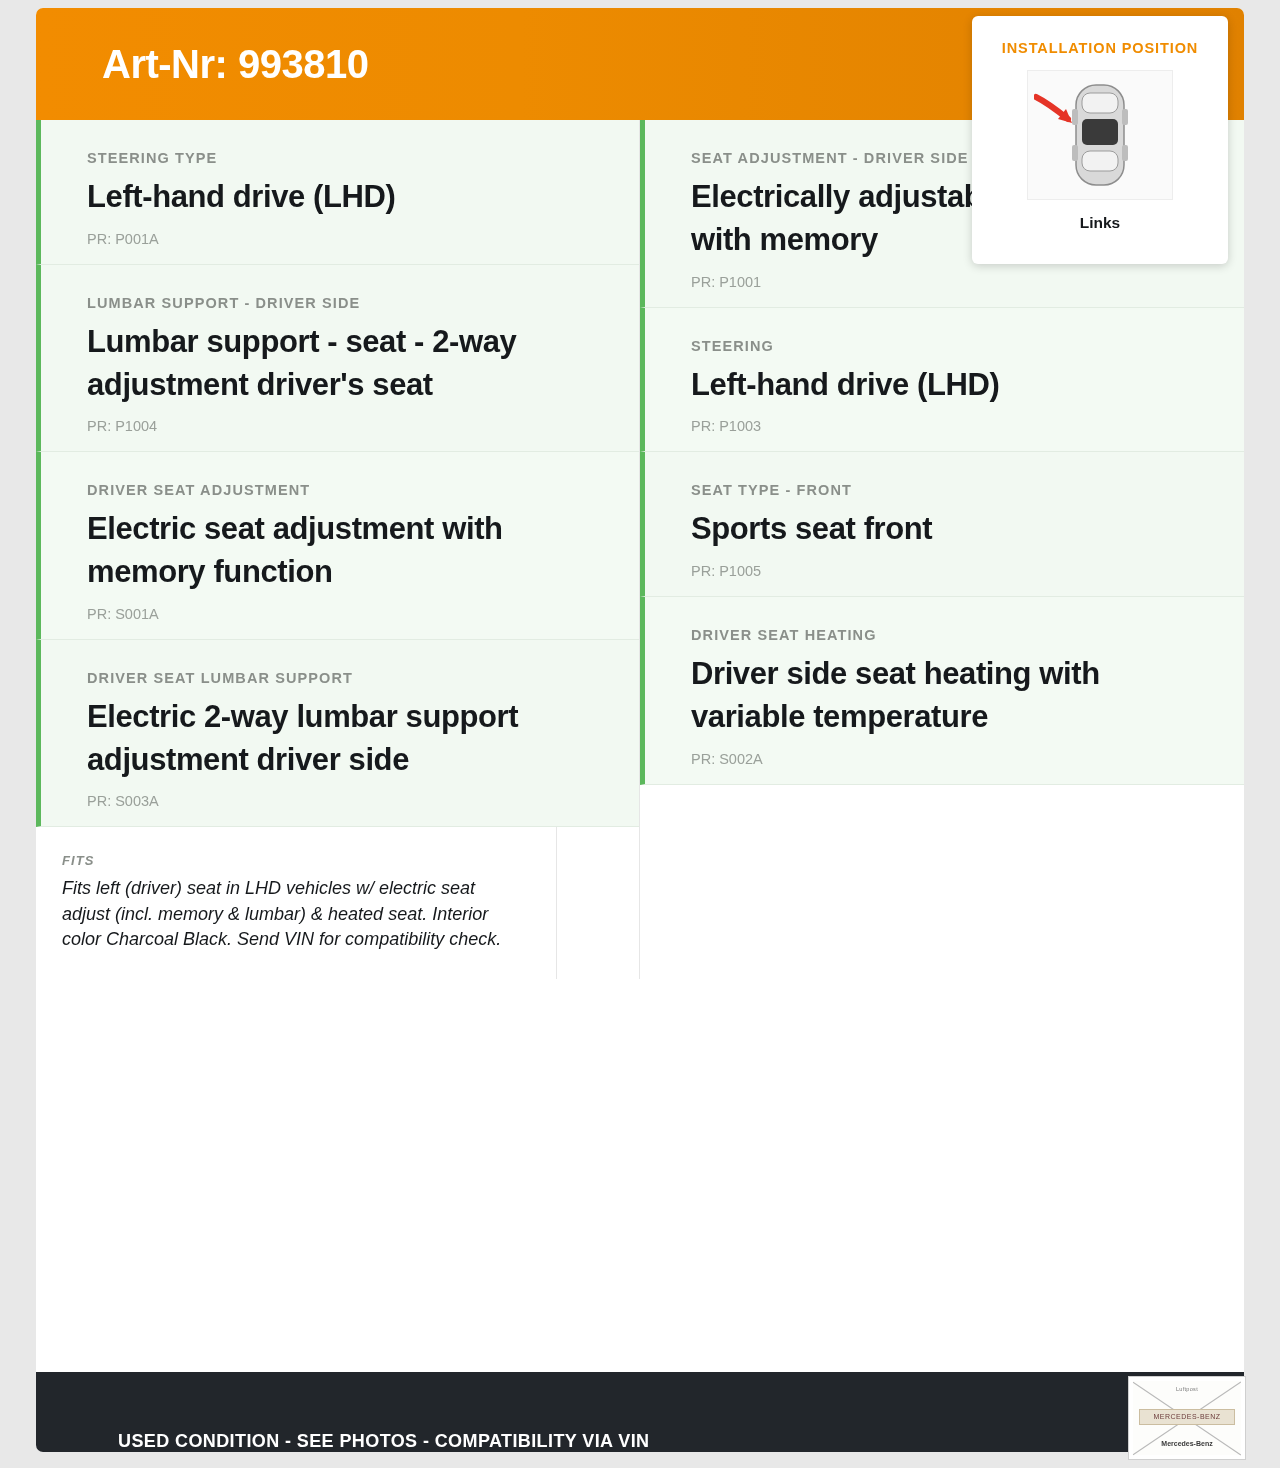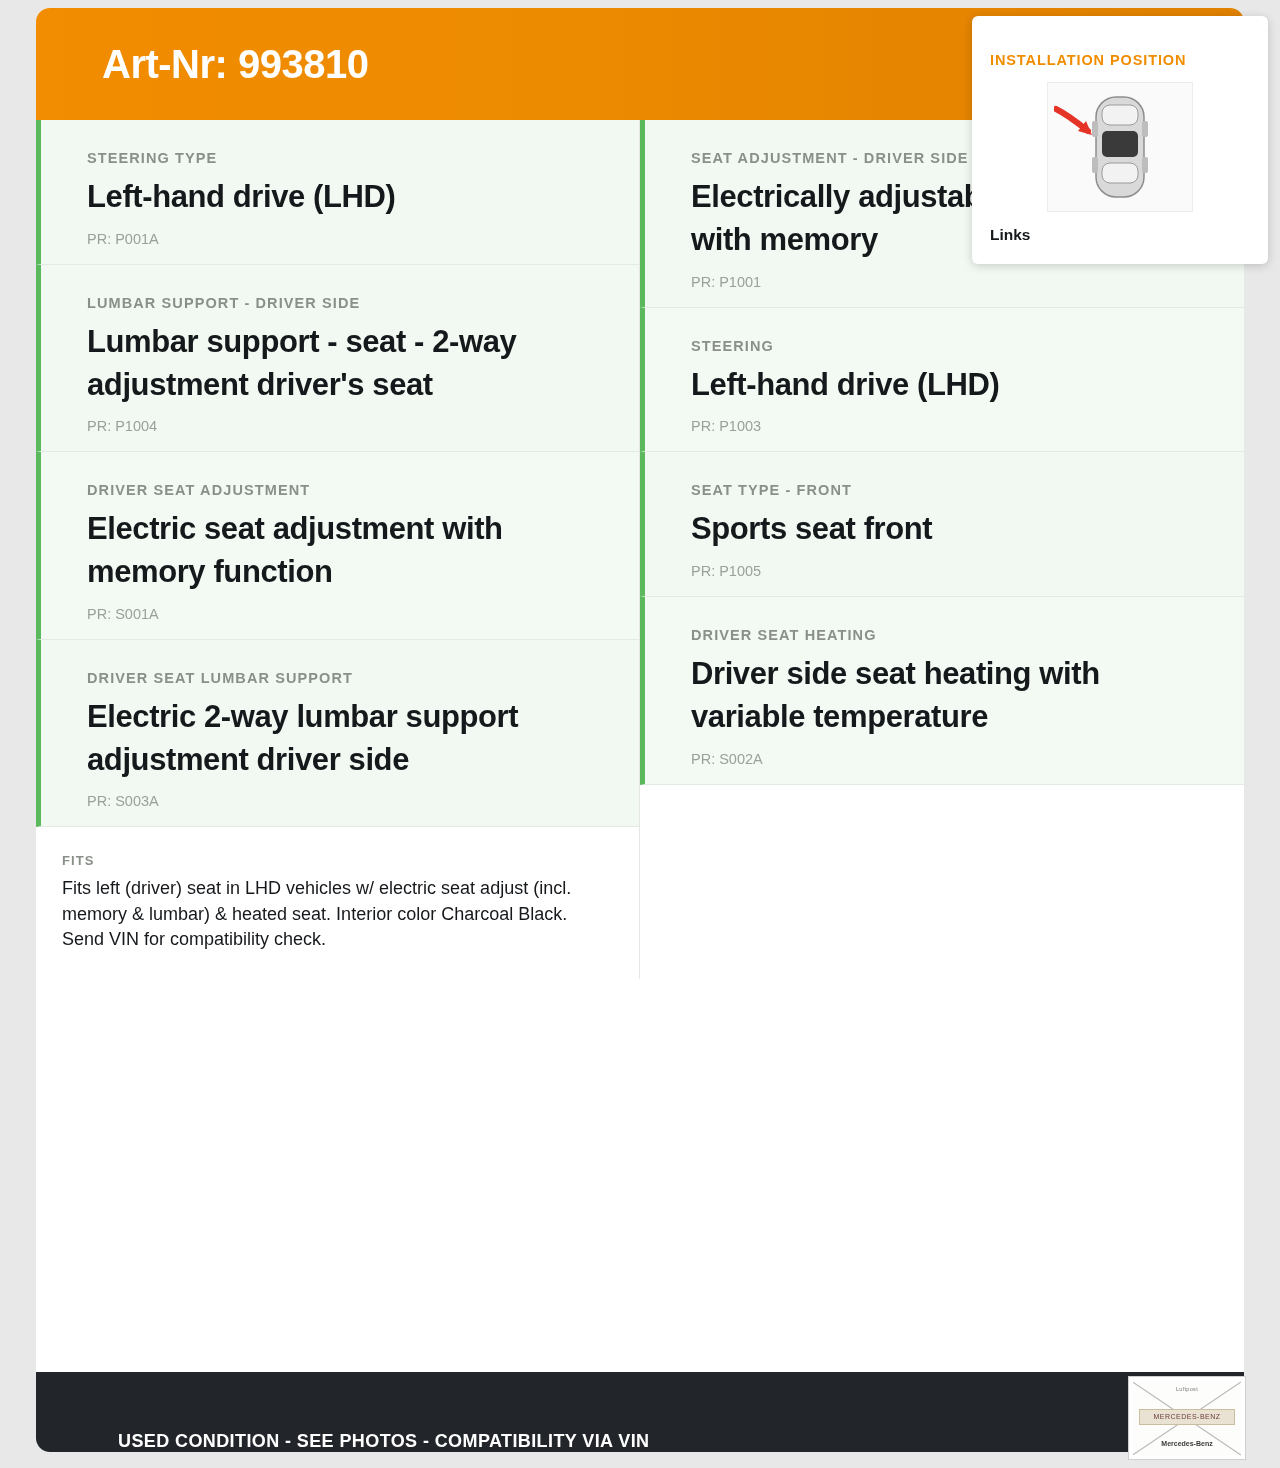--- a/index.html
+++ b/index.html
@@ -16,21 +16,21 @@
     background: #e8e8e8;
     overflow: hidden;
   }
   .card {
     position: absolute;
     left: 36px;
     top: 8px;
     width: 1208px;
     height: 1444px;
     background: #ffffff;
-    border-radius: 14px;
+    border-radius: 7px;
     overflow: hidden;
   }
 
   
   .header {
     position: relative;
     height: 112px;
     background: linear-gradient(90deg, #f28c00 0%, #ed8b00 40%, #e08100 100%);
     display: flex;
     align-items: center;
@@ -80,21 +80,22 @@
     font-size: 14.5px;
     color: #9aa09a;
     margin-top: 12px;
   }
 
   
   .fits {
     background: #ffffff;
     padding: 26px 40px 26px 26px;
     border-right: 1px solid #e6e6e6;
-    width: 604px;
+    width: 521px;
+    font-style: italic;
   }
   .fits-label {
     font-size: 13px;
     font-weight: bold;
     letter-spacing: 1.1px;
     text-transform: uppercase;
     color: #8a8f8a;
     margin-bottom: 8px;
   }
   .fits-text {
@@ -178,26 +179,27 @@
     font-size: 7px;
     color: #3a3a3a;
     font-weight: bold;
   }
 
   
   .install-badge {
     position: absolute;
     left: 972px;
     top: 16px;
-    width: 296px;
+    width: 256px;
     height: 248px;
     background: #ffffff;
     border-radius: 6px;
     box-shadow: 0 2px 10px rgba(0,0,0,0.18);
-    padding: 36px 18px 14px;
+    padding: 24px 18px 14px;
+    text-align: center;
   }
   .install-title {
     font-size: 14.5px;
     font-weight: bold;
     letter-spacing: 0.9px;
     color: #f08c00;
     text-transform: uppercase;
   }
   .install-img {
     width: 146px;

